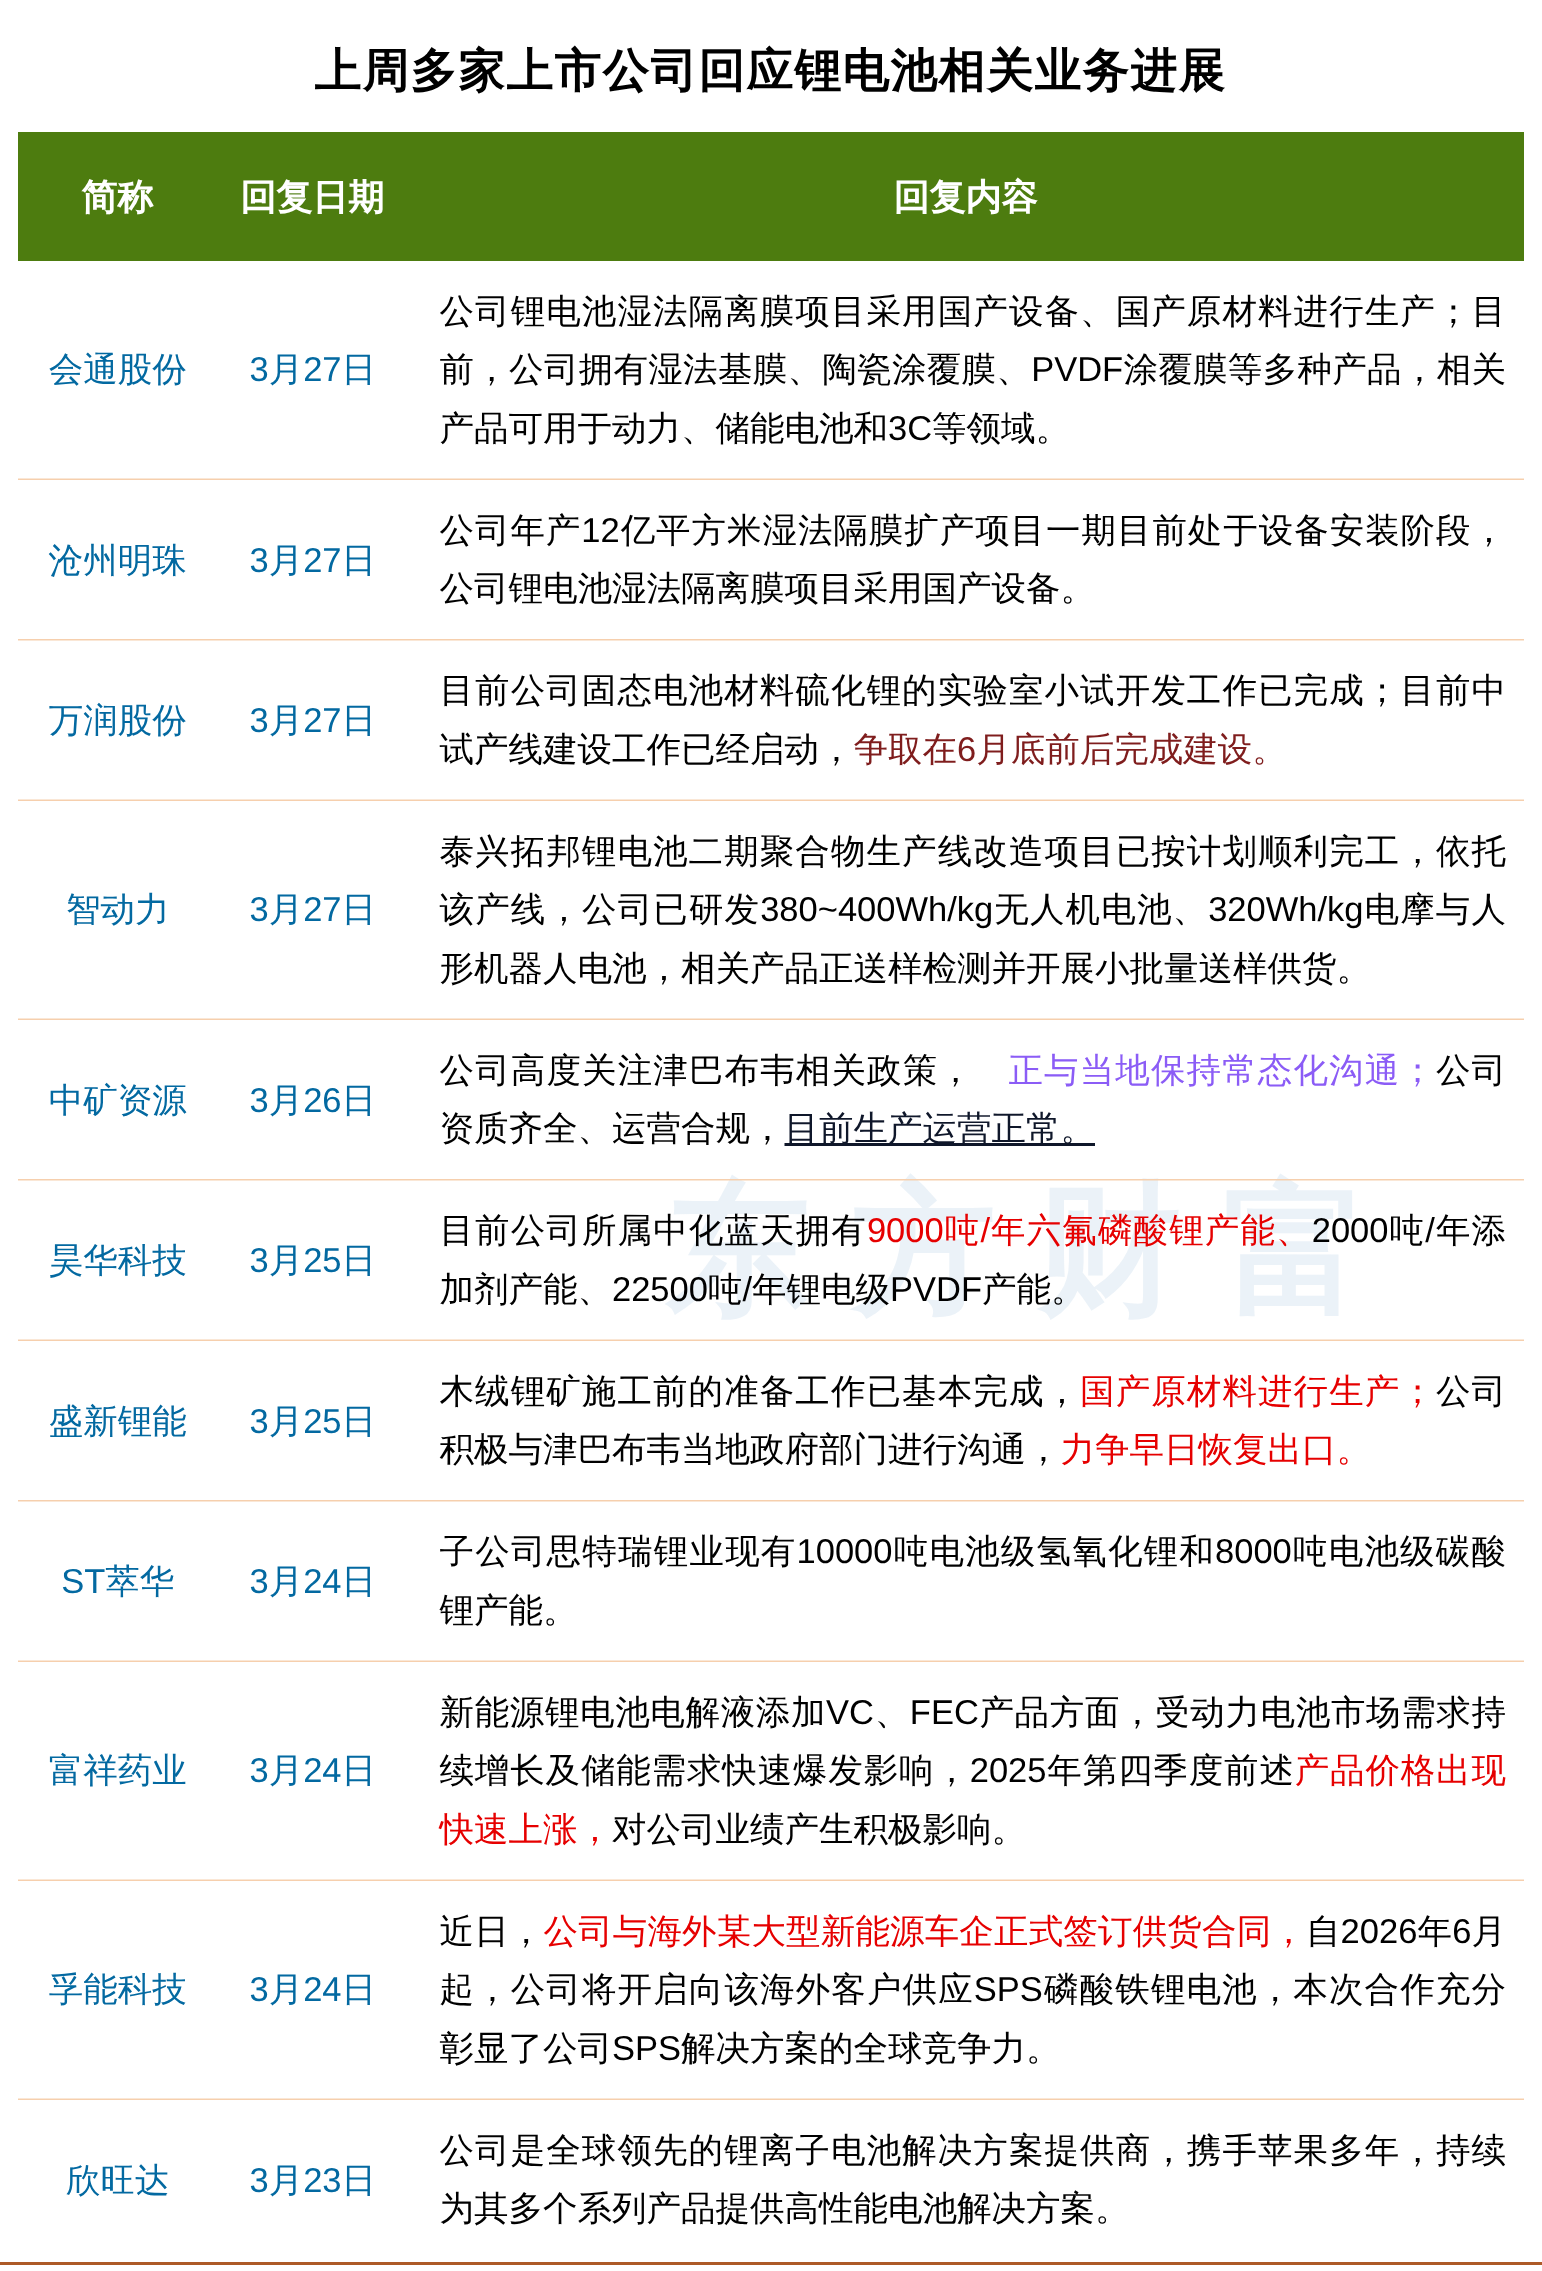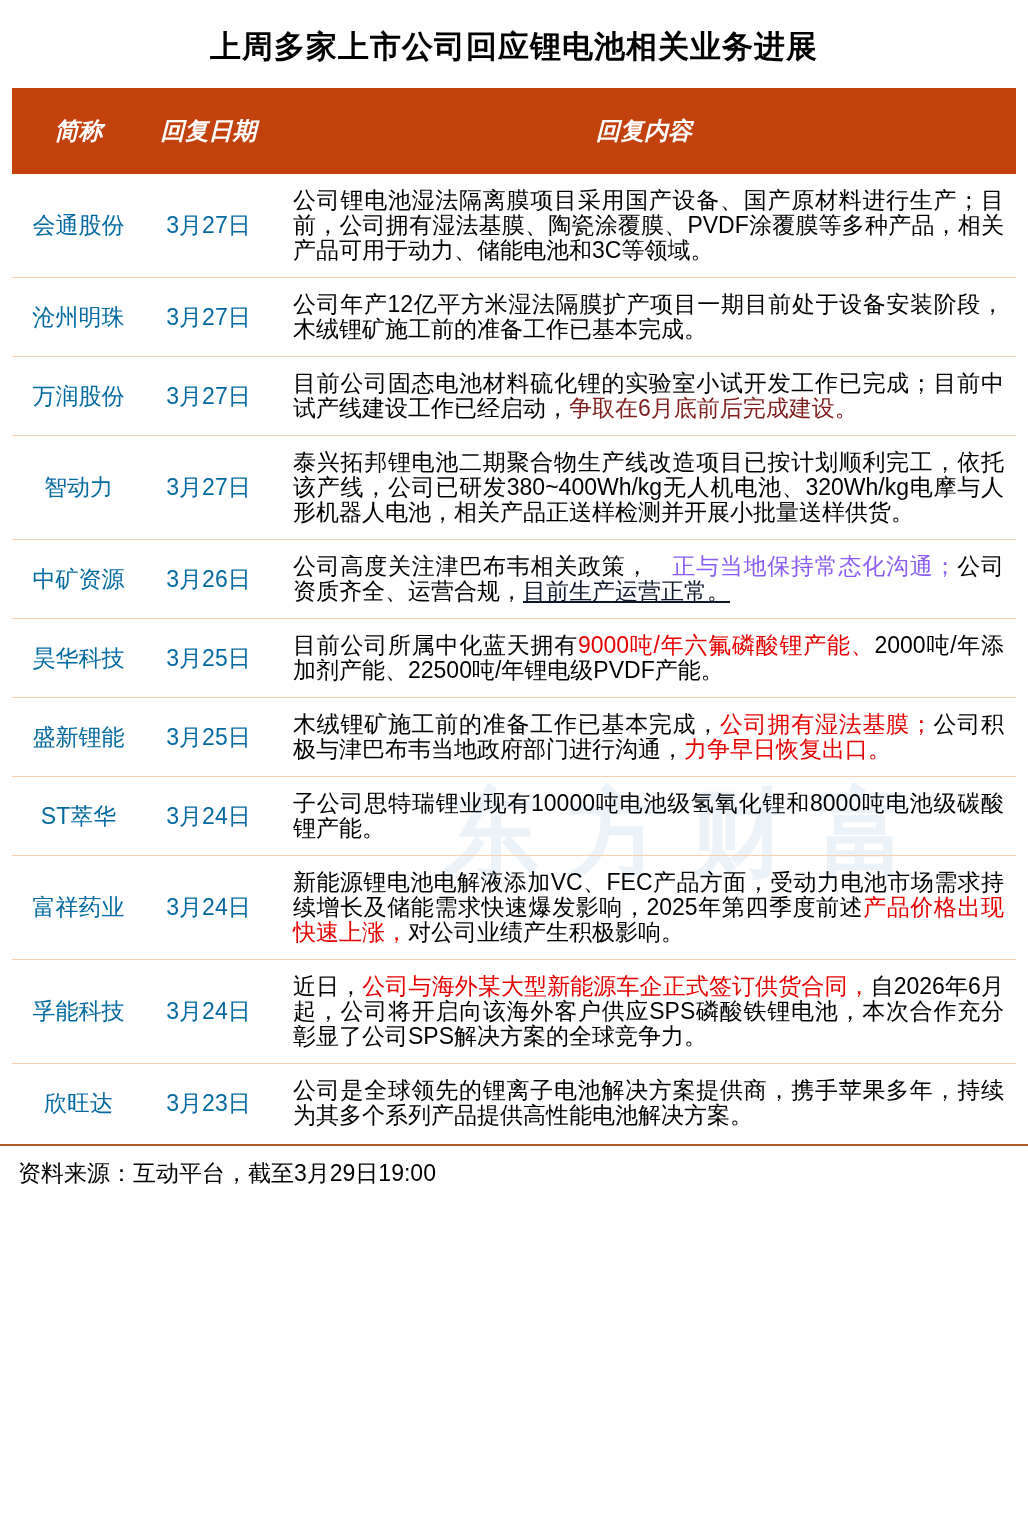--- a/index.html
+++ b/index.html
@@ -42,21 +42,21 @@
     align-items:center;
   }
   .row + .row{border-top:1px solid #f6cfad;}
   .row .col-name,.row .col-date{
     font-size:23px;
     color:#0369a1;
   }
   .row .col-content{
     padding:14px 12px 14px 21px;
     font-size:23px;
-    line-height:25px;
+    line-height:39px;
     text-align:justify;
     text-justify:inter-ideograph;
   }
   .seg-red{color:#e60000;}
   .footer-divider{
     border-top:2px solid #ad5a28;
     margin-top:2px;
   }
   .footer{
     padding:12px 0 14px 18px;
@@ -79,36 +79,36 @@
 </style>
 </head>
 <body>
 
 <div class="page">
   <div class="watermark">东方财富</div>
 
   <h1 class="title" style="color: rgb(0, 0, 0);">上周多家上市公司回应锂电池相关业务进展</h1>
 
   <div class="table-wrap">
-    <div class="header-bar" style="background: #c2410c; font-style: italic;">
+    <div class="header-bar" style="background: #4d7c0f;">
       <div class="col-name">简称</div>
       <div class="col-date">回复日期</div>
       <div class="col-content">回复内容</div>
     </div>
 
     <div class="tbody" id="tbody">
         <div class="row">
           <div class="col-name">会通股份</div>
           <div class="col-date">3月27日</div>
           <div class="col-content"><span class="seg-black">公司锂电池湿法隔离膜项目采用国产设备、国产原材料进行生产；目前，公司拥有湿法基膜、陶瓷涂覆膜、PVDF涂覆膜等多种产品，相关产品可用于动力、储能电池和3C等领域。</span></div>
         </div>
         <div class="row">
           <div class="col-name">沧州明珠</div>
           <div class="col-date">3月27日</div>
-          <div class="col-content"><span class="seg-black">公司年产12亿平方米湿法隔膜扩产项目一期目前处于设备安装阶段，木绒锂矿施工前的准备工作已基本完成。</span></div>
+          <div class="col-content"><span class="seg-black">公司年产12亿平方米湿法隔膜扩产项目一期目前处于设备安装阶段，公司锂电池湿法隔离膜项目采用国产设备。</span></div>
         </div>
         <div class="row">
           <div class="col-name">万润股份</div>
           <div class="col-date">3月27日</div>
           <div class="col-content"><span class="seg-black">目前公司固态电池材料硫化锂的实验室小试开发工作已完成；目前中试产线建设工作已经启动，</span><span class="seg-red" style="color: #7f1d1d;">争取在6月底前后完成建设。</span></div>
         </div>
         <div class="row">
           <div class="col-name">智动力</div>
           <div class="col-date">3月27日</div>
           <div class="col-content"><span class="seg-black">泰兴拓邦锂电池二期聚合物生产线改造项目已按计划顺利完工，依托该产线，公司已研发380~400Wh/kg无人机电池、320Wh/kg电摩与人形机器人电池，相关</span><span class="seg-red" style="color: #000000; margin-top: 40px;">产品正送样检测并开展小批量送样供货。</span></div>
@@ -119,21 +119,21 @@
           <div class="col-content"><span class="seg-black">公司高度关注津巴布韦相关政策，</span><span class="seg-red" style="color: #8b5cf6; margin-left: 23px;">正与当地保持常态化沟通；</span><span class="seg-black">公司资质齐全、运营合规，</span><span class="seg-red" style="color: #0f172a; text-decoration: underline;">目前生产运营正常。</span></div>
         </div>
         <div class="row">
           <div class="col-name">昊华科技</div>
           <div class="col-date">3月25日</div>
           <div class="col-content"><span class="seg-black">目前公司所属中化蓝天拥有</span><span class="seg-red" style="color: rgb(230, 0, 0);">9000吨/年六氟磷酸锂产能、</span><span class="seg-black">2000吨/年添加剂产能、22500吨/年锂电级PVDF产能。</span></div>
         </div>
         <div class="row">
           <div class="col-name">盛新锂能</div>
           <div class="col-date">3月25日</div>
-          <div class="col-content"><span class="seg-black">木绒锂矿施工前的准备工作已基本完成，</span><span class="seg-red" style="color: rgb(230, 0, 0);">公司拥有湿法基膜；</span><span class="seg-black">公司积极与津巴布韦当地政府部门进行沟通，</span><span class="seg-red" style="color: rgb(230, 0, 0);">力争早日恢复出口。</span></div>
+          <div class="col-content"><span class="seg-black">木绒锂矿施工前的准备工作已基本完成，</span><span class="seg-red" style="color: rgb(230, 0, 0);">国产原材料进行生产；</span><span class="seg-black">公司积极与津巴布韦当地政府部门进行沟通，</span><span class="seg-red" style="color: rgb(230, 0, 0);">力争早日恢复出口。</span></div>
         </div>
         <div class="row">
           <div class="col-name">ST萃华</div>
           <div class="col-date">3月24日</div>
           <div class="col-content"><span class="seg-black">子公司思特瑞锂业现有10000吨电池级氢氧化锂和8000吨电池级碳酸锂产能。</span></div>
         </div>
         <div class="row">
           <div class="col-name">富祥药业</div>
           <div class="col-date">3月24日</div>
           <div class="col-content"><span class="seg-black">新能源锂电池电解液添加VC、FEC产品方面，受动力电池市场需求持续增长及储能需求快速爆发影响，2025年第四季度前述</span><span class="seg-red" style="color: rgb(230, 0, 0);">产品价格出现快速上涨，</span><span class="seg-black">对公司业绩产生积极影响。</span></div>

